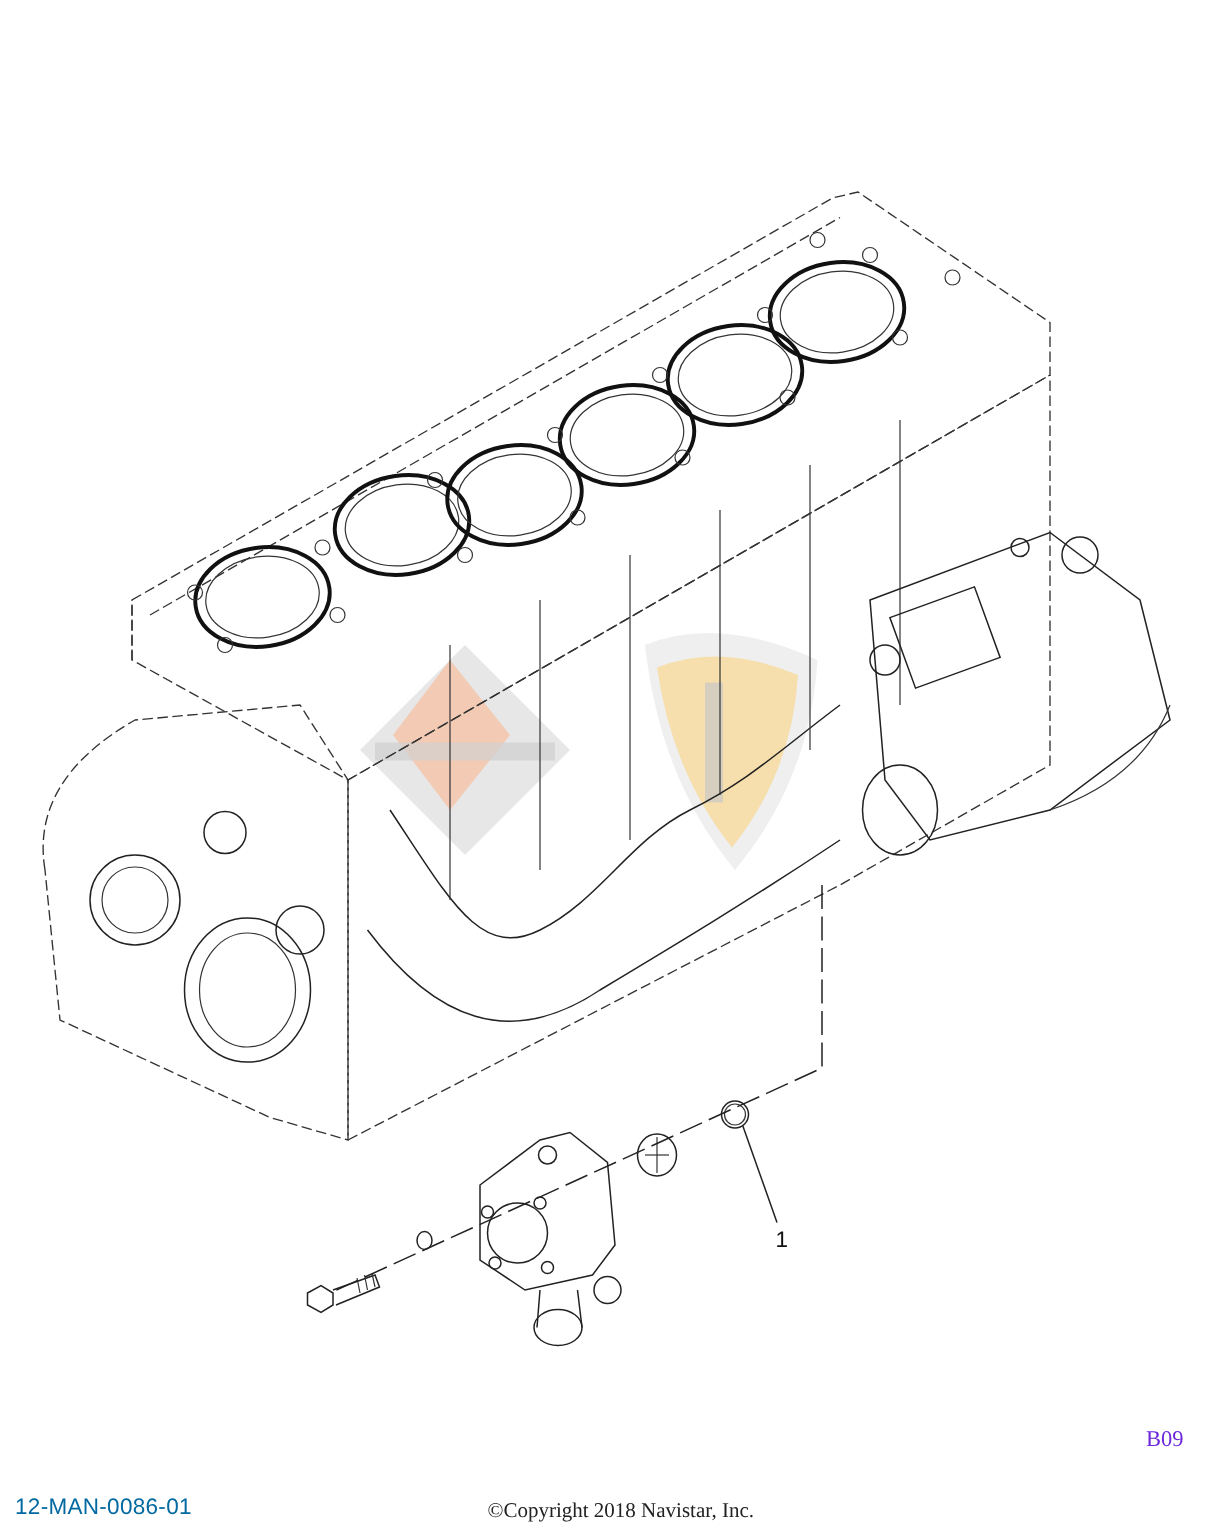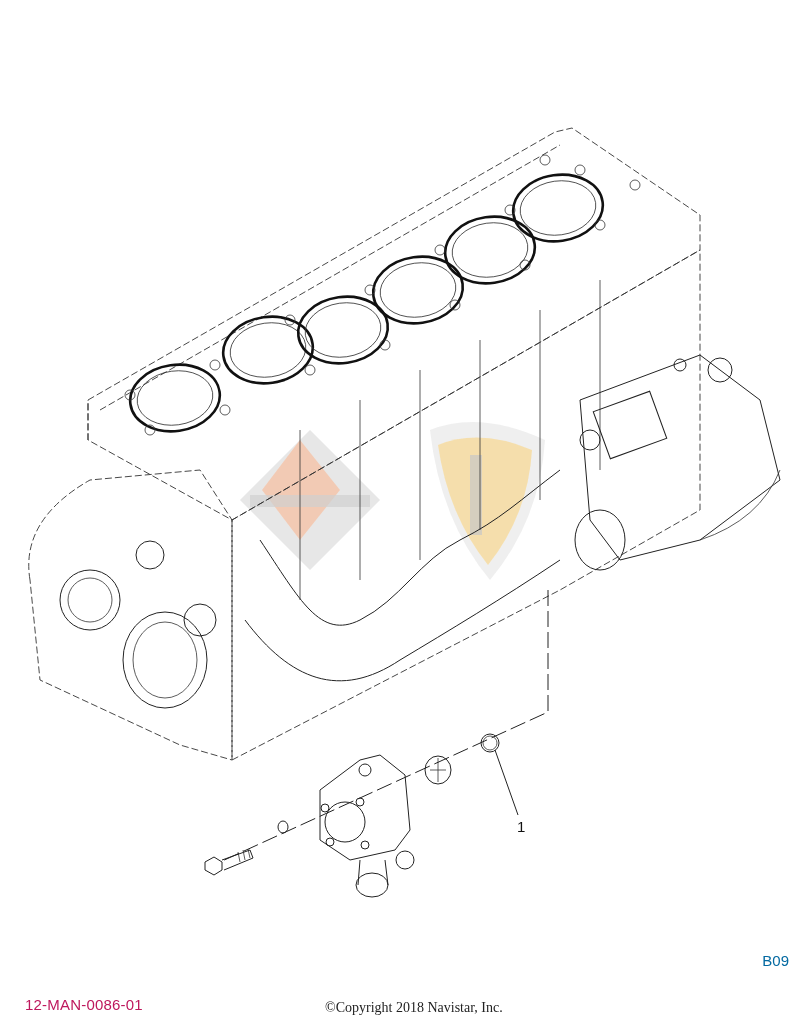--- a/index.html
+++ b/index.html
@@ -1,20 +1,20 @@
 <!DOCTYPE html>
 <html><head>
   <meta charset="utf-8">
   <style>
     html, body { margin: 0; padding: 0; background: #ffffff; }
     body { width: 803px; height: 1024px; position: relative; overflow: hidden; font-family: "Liberation Sans", sans-serif; }
     .drawing { position: absolute; left: 0; top: 0; width: 803px; height: 1024px; }
-    .footer-left { position: absolute; left: 25px; top: 996px; font-family: "Liberation Sans", sans-serif; font-size: 15px; color: #be185d; letter-spacing: 0.2px; }
+    .footer-left { position: absolute; left: 10px; top: 996px; font-family: "Liberation Sans", sans-serif; font-size: 15px; color: #0369a1; letter-spacing: 0.2px; }
     .footer-center { position: absolute; left: 325px; top: 1000px; font-family: "Liberation Serif", serif; font-size: 14px; color: #222; }
-    .footer-right { position: absolute; right: 14px; top: 952px; font-family: Liberation Sans, sans-serif; font-size: 15px; color: #0369a1; }
+    .footer-right { position: absolute; right: 14px; top: 952px; font-family: Liberation Serif, serif; font-size: 15px; color: #6d28d9; }
     .callout { position: absolute; left: 517px; top: 818px; font-family: "Liberation Sans", sans-serif; font-size: 15px; color: #111; }
     .ln { fill: none; stroke: #222; stroke-width: 1; }
     .dash { fill: none; stroke: #333; stroke-width: 0.9; stroke-dasharray: 7 3; }
     .thick { fill: none; stroke: #111; stroke-width: 2.6; }
     .thin { fill: none; stroke: #333; stroke-width: 0.8; }
     .leader { fill: none; stroke: #222; stroke-width: 1; stroke-dasharray: 16 5; }
   </style>
 </head>
 <body>
 

